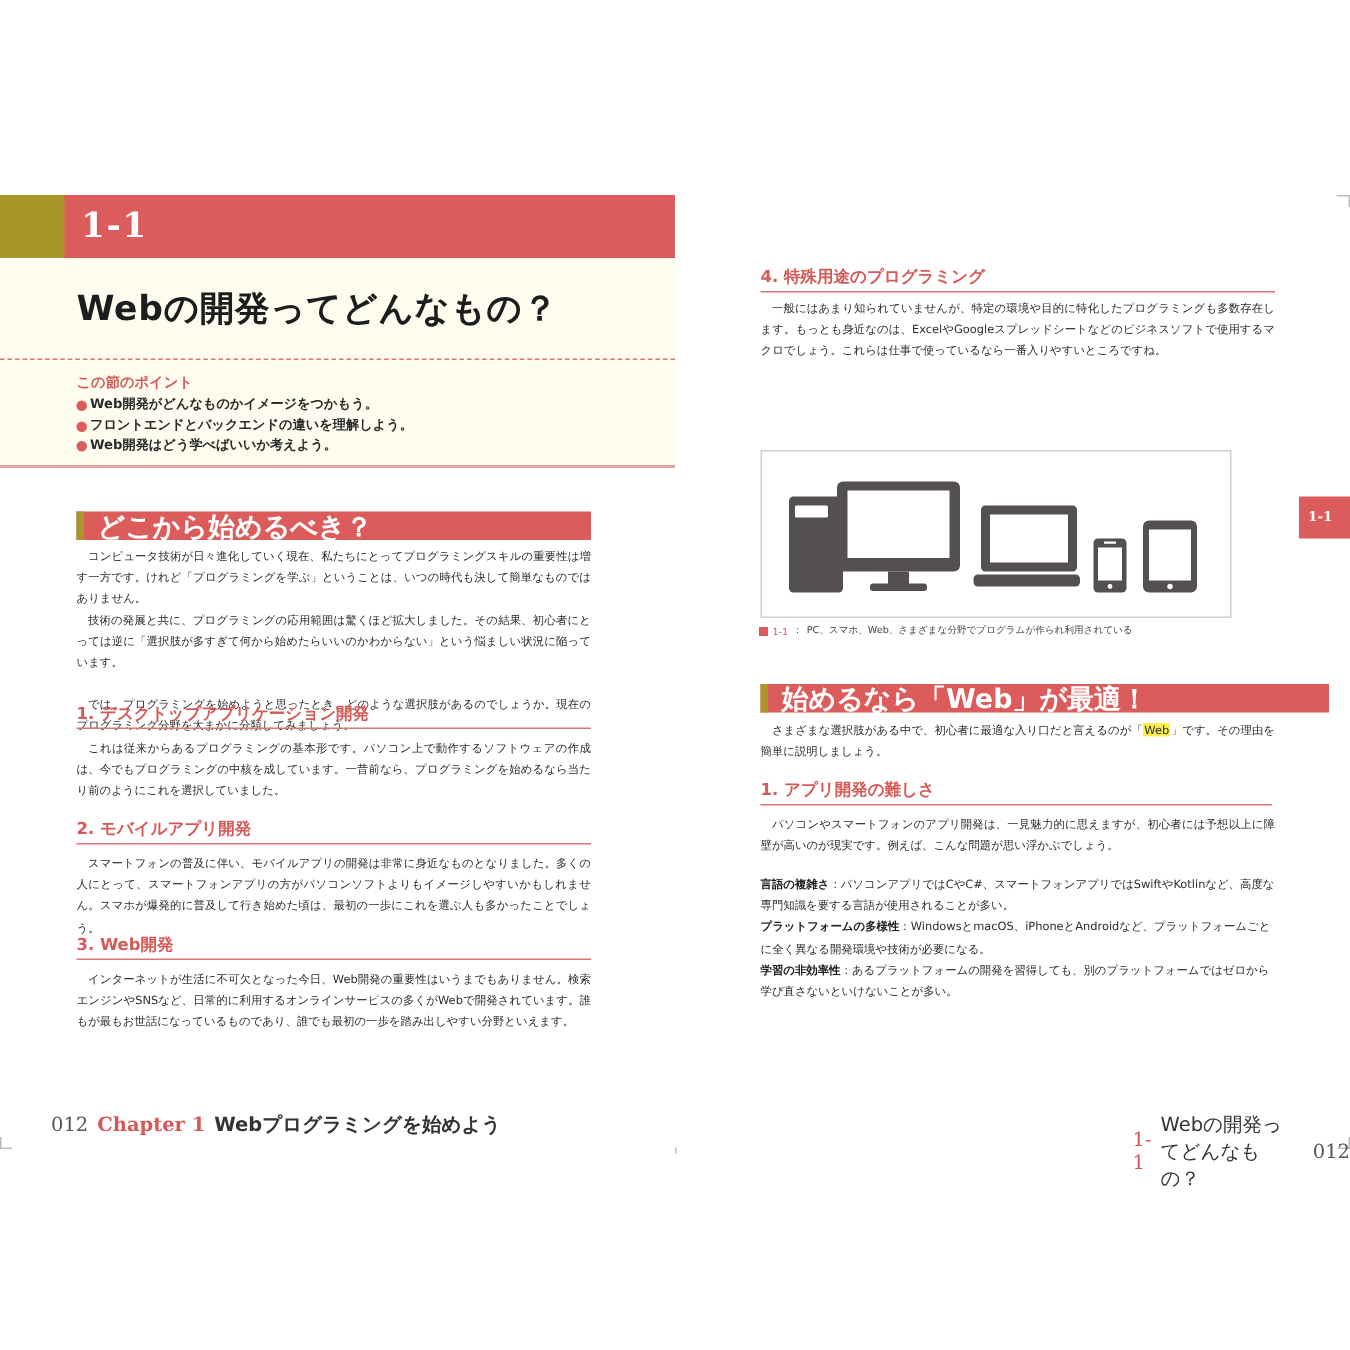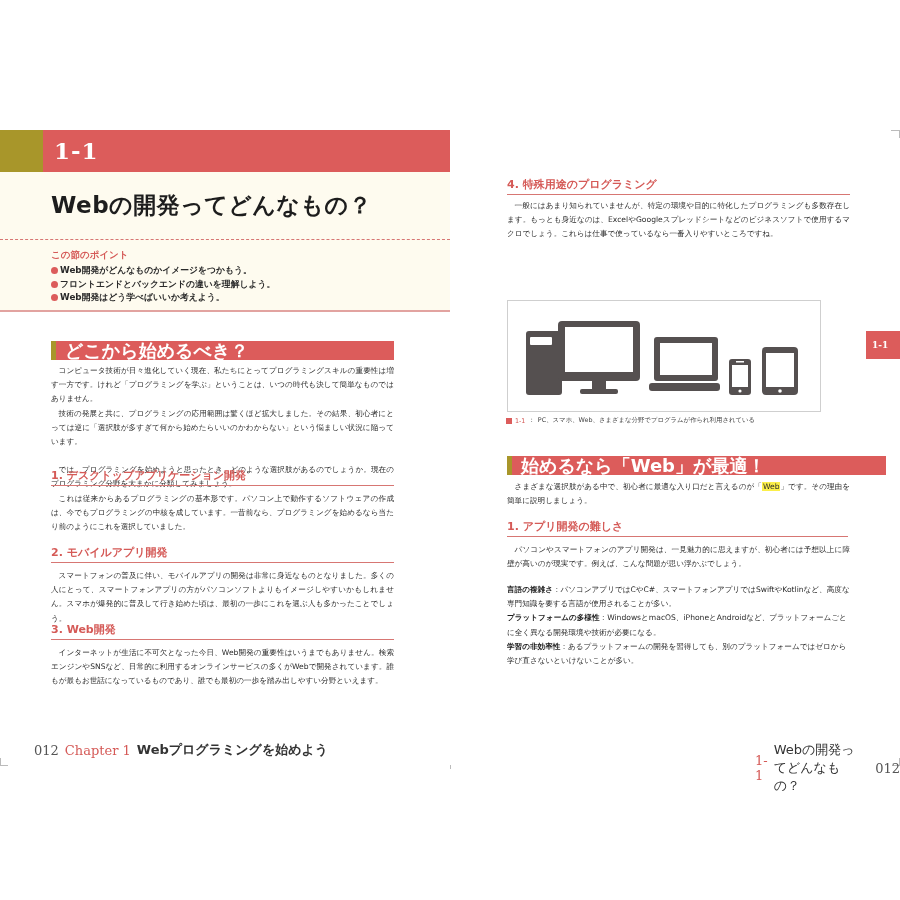--- a/index.html
+++ b/index.html
@@ -66,21 +66,21 @@
     .sub-h {
       position: absolute; font-size: 11px; font-weight: bold; color: #d55a57;
       border-bottom: 1.5px solid #d77673; padding-bottom: 2px;
     }
 
     .footer {
       position: absolute; top: 741px; font-size: 13px; color: #333;
       display: flex; align-items: center; gap: 6px;
     }
     .footer .pg { color: #555; font-family: "DejaVu Serif", serif; }
-    .footer .chap { color: #d55a57; font-family: "DejaVu Serif", serif; font-weight: normal; }
+    .footer .chap { color: #d55a57; font-family: "DejaVu Serif", serif; font-weight: bold; }
     .footer .title { font-weight: bold; }
 
     
     .figure {
       position: absolute; left: 507px; top: 300px; width: 314px; height: 112px;
       border: 1px solid #cfcfcf; background: #fff;
     }
     .caption {
       position: absolute; left: 506px; top: 416px; font-size: 6.4px; color: #444;
       display: flex; align-items: center; gap: 3px;

